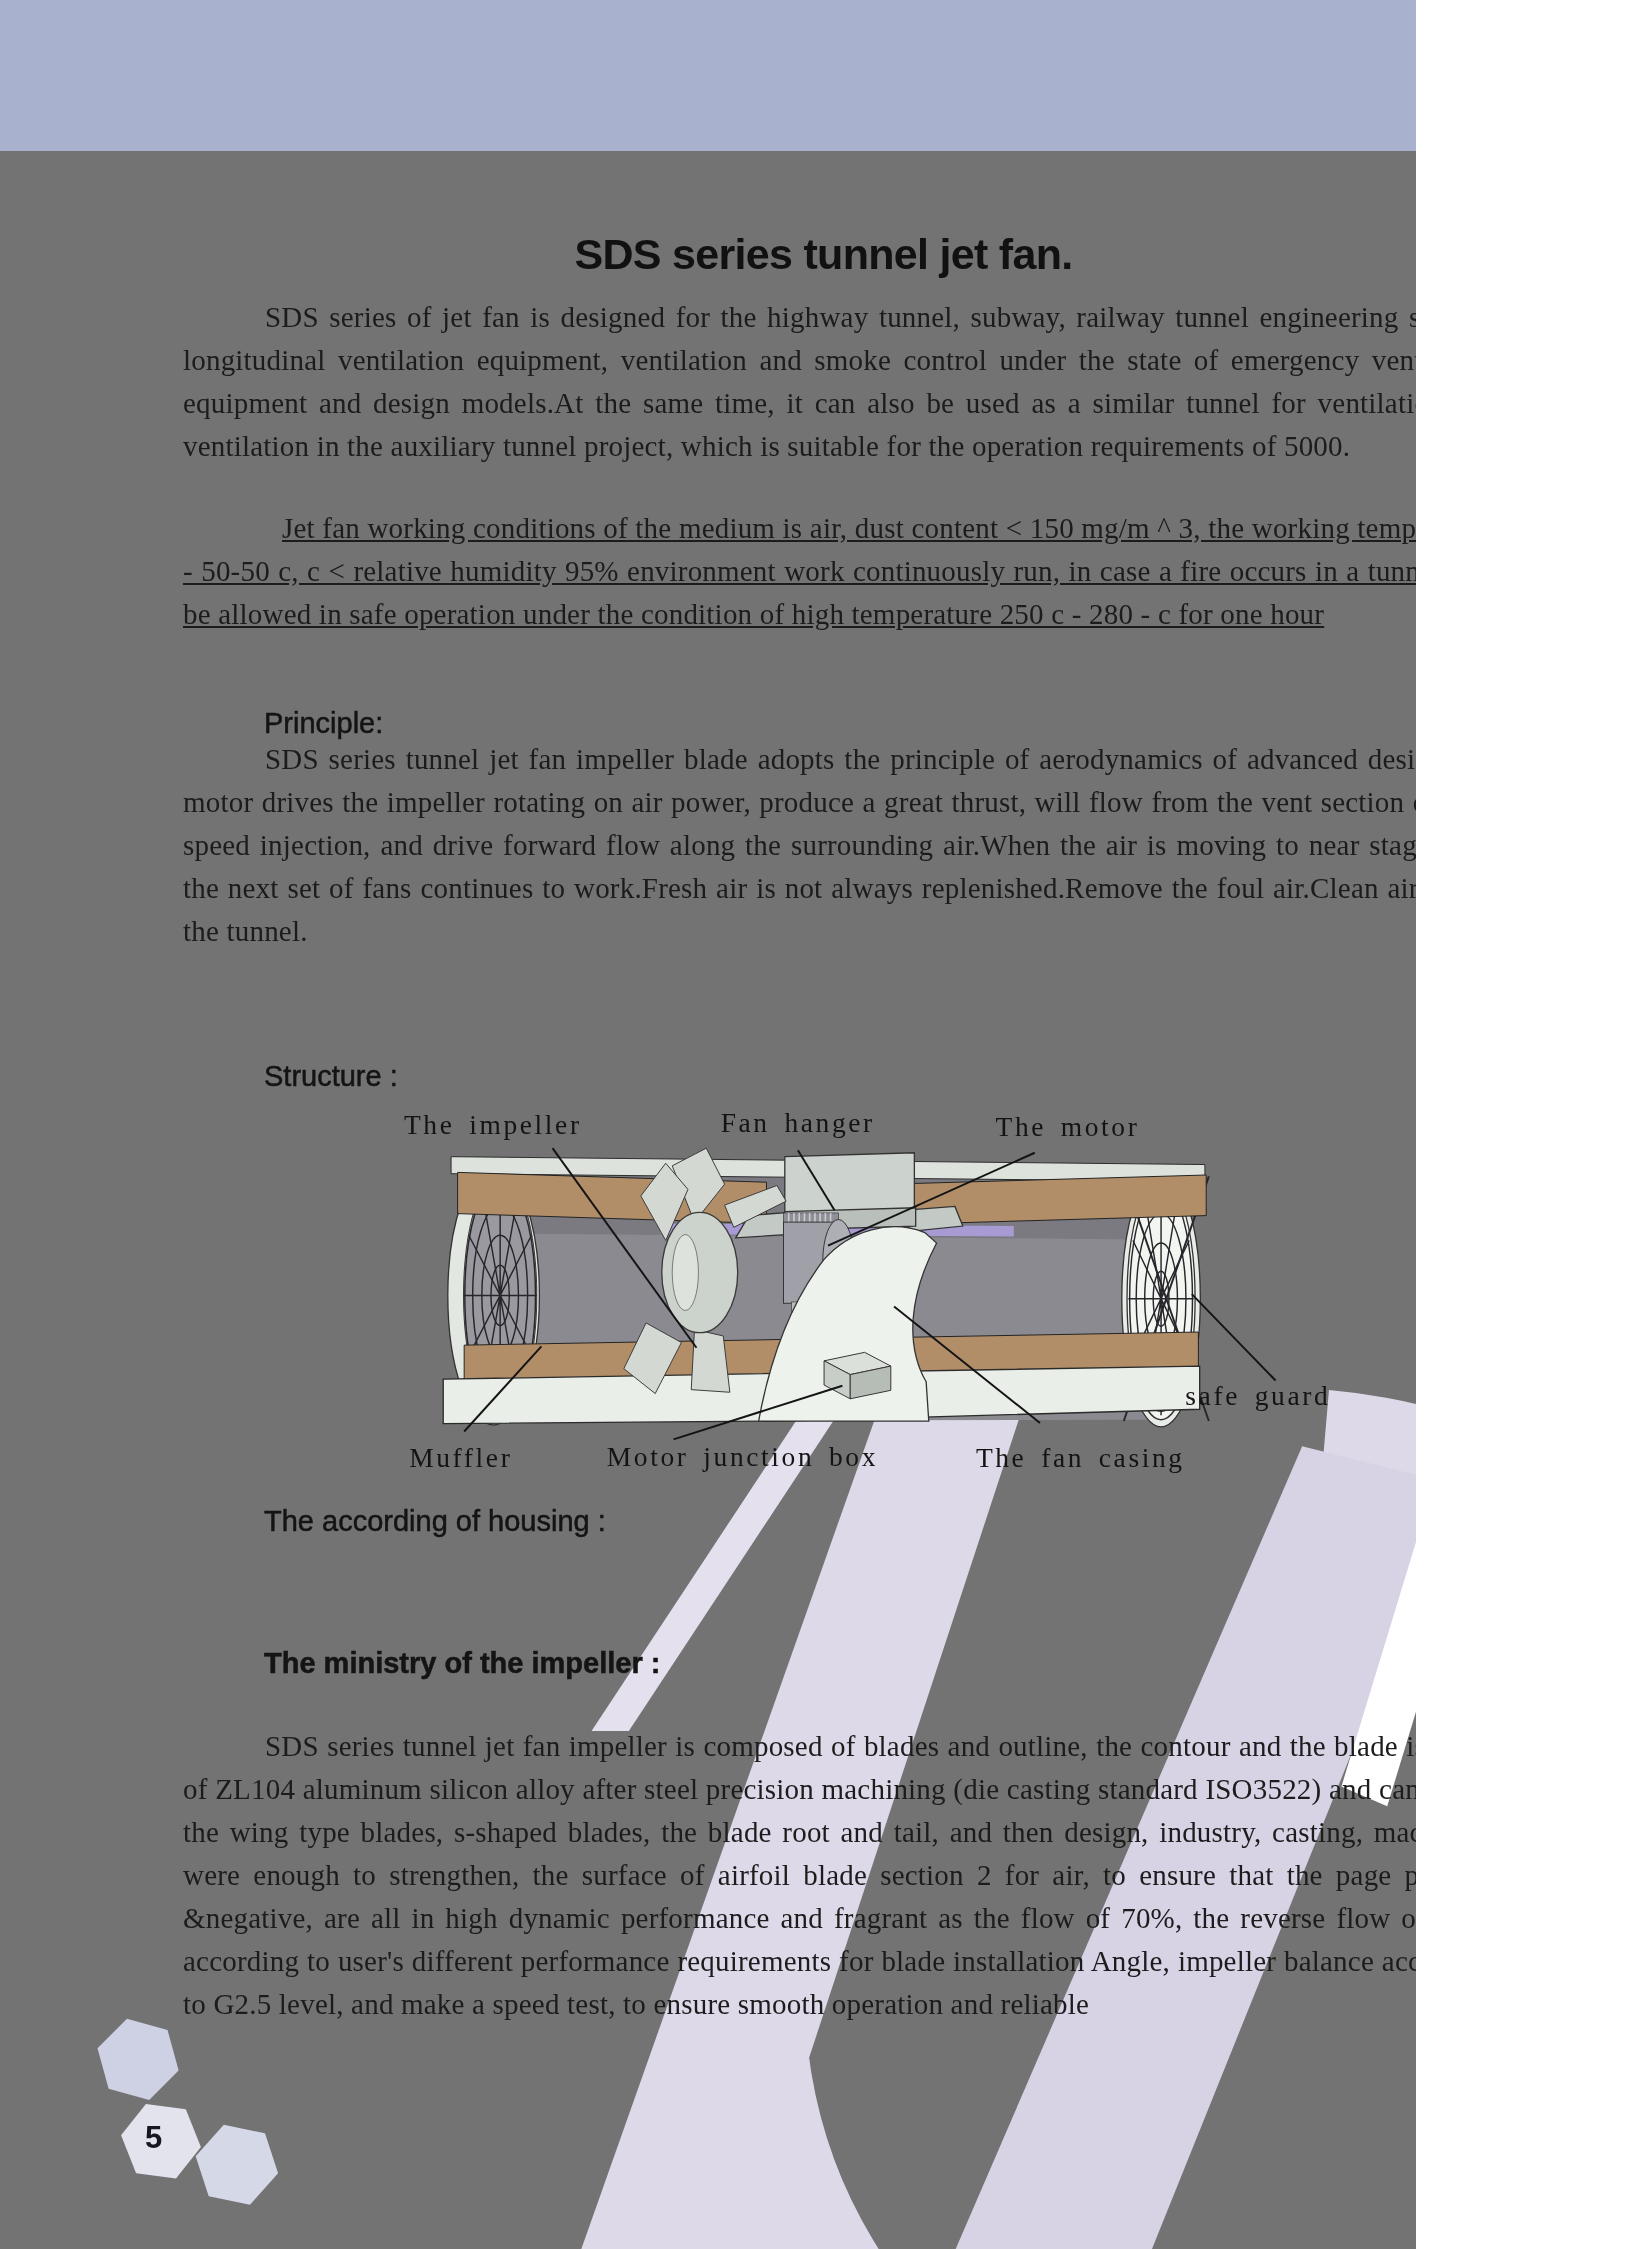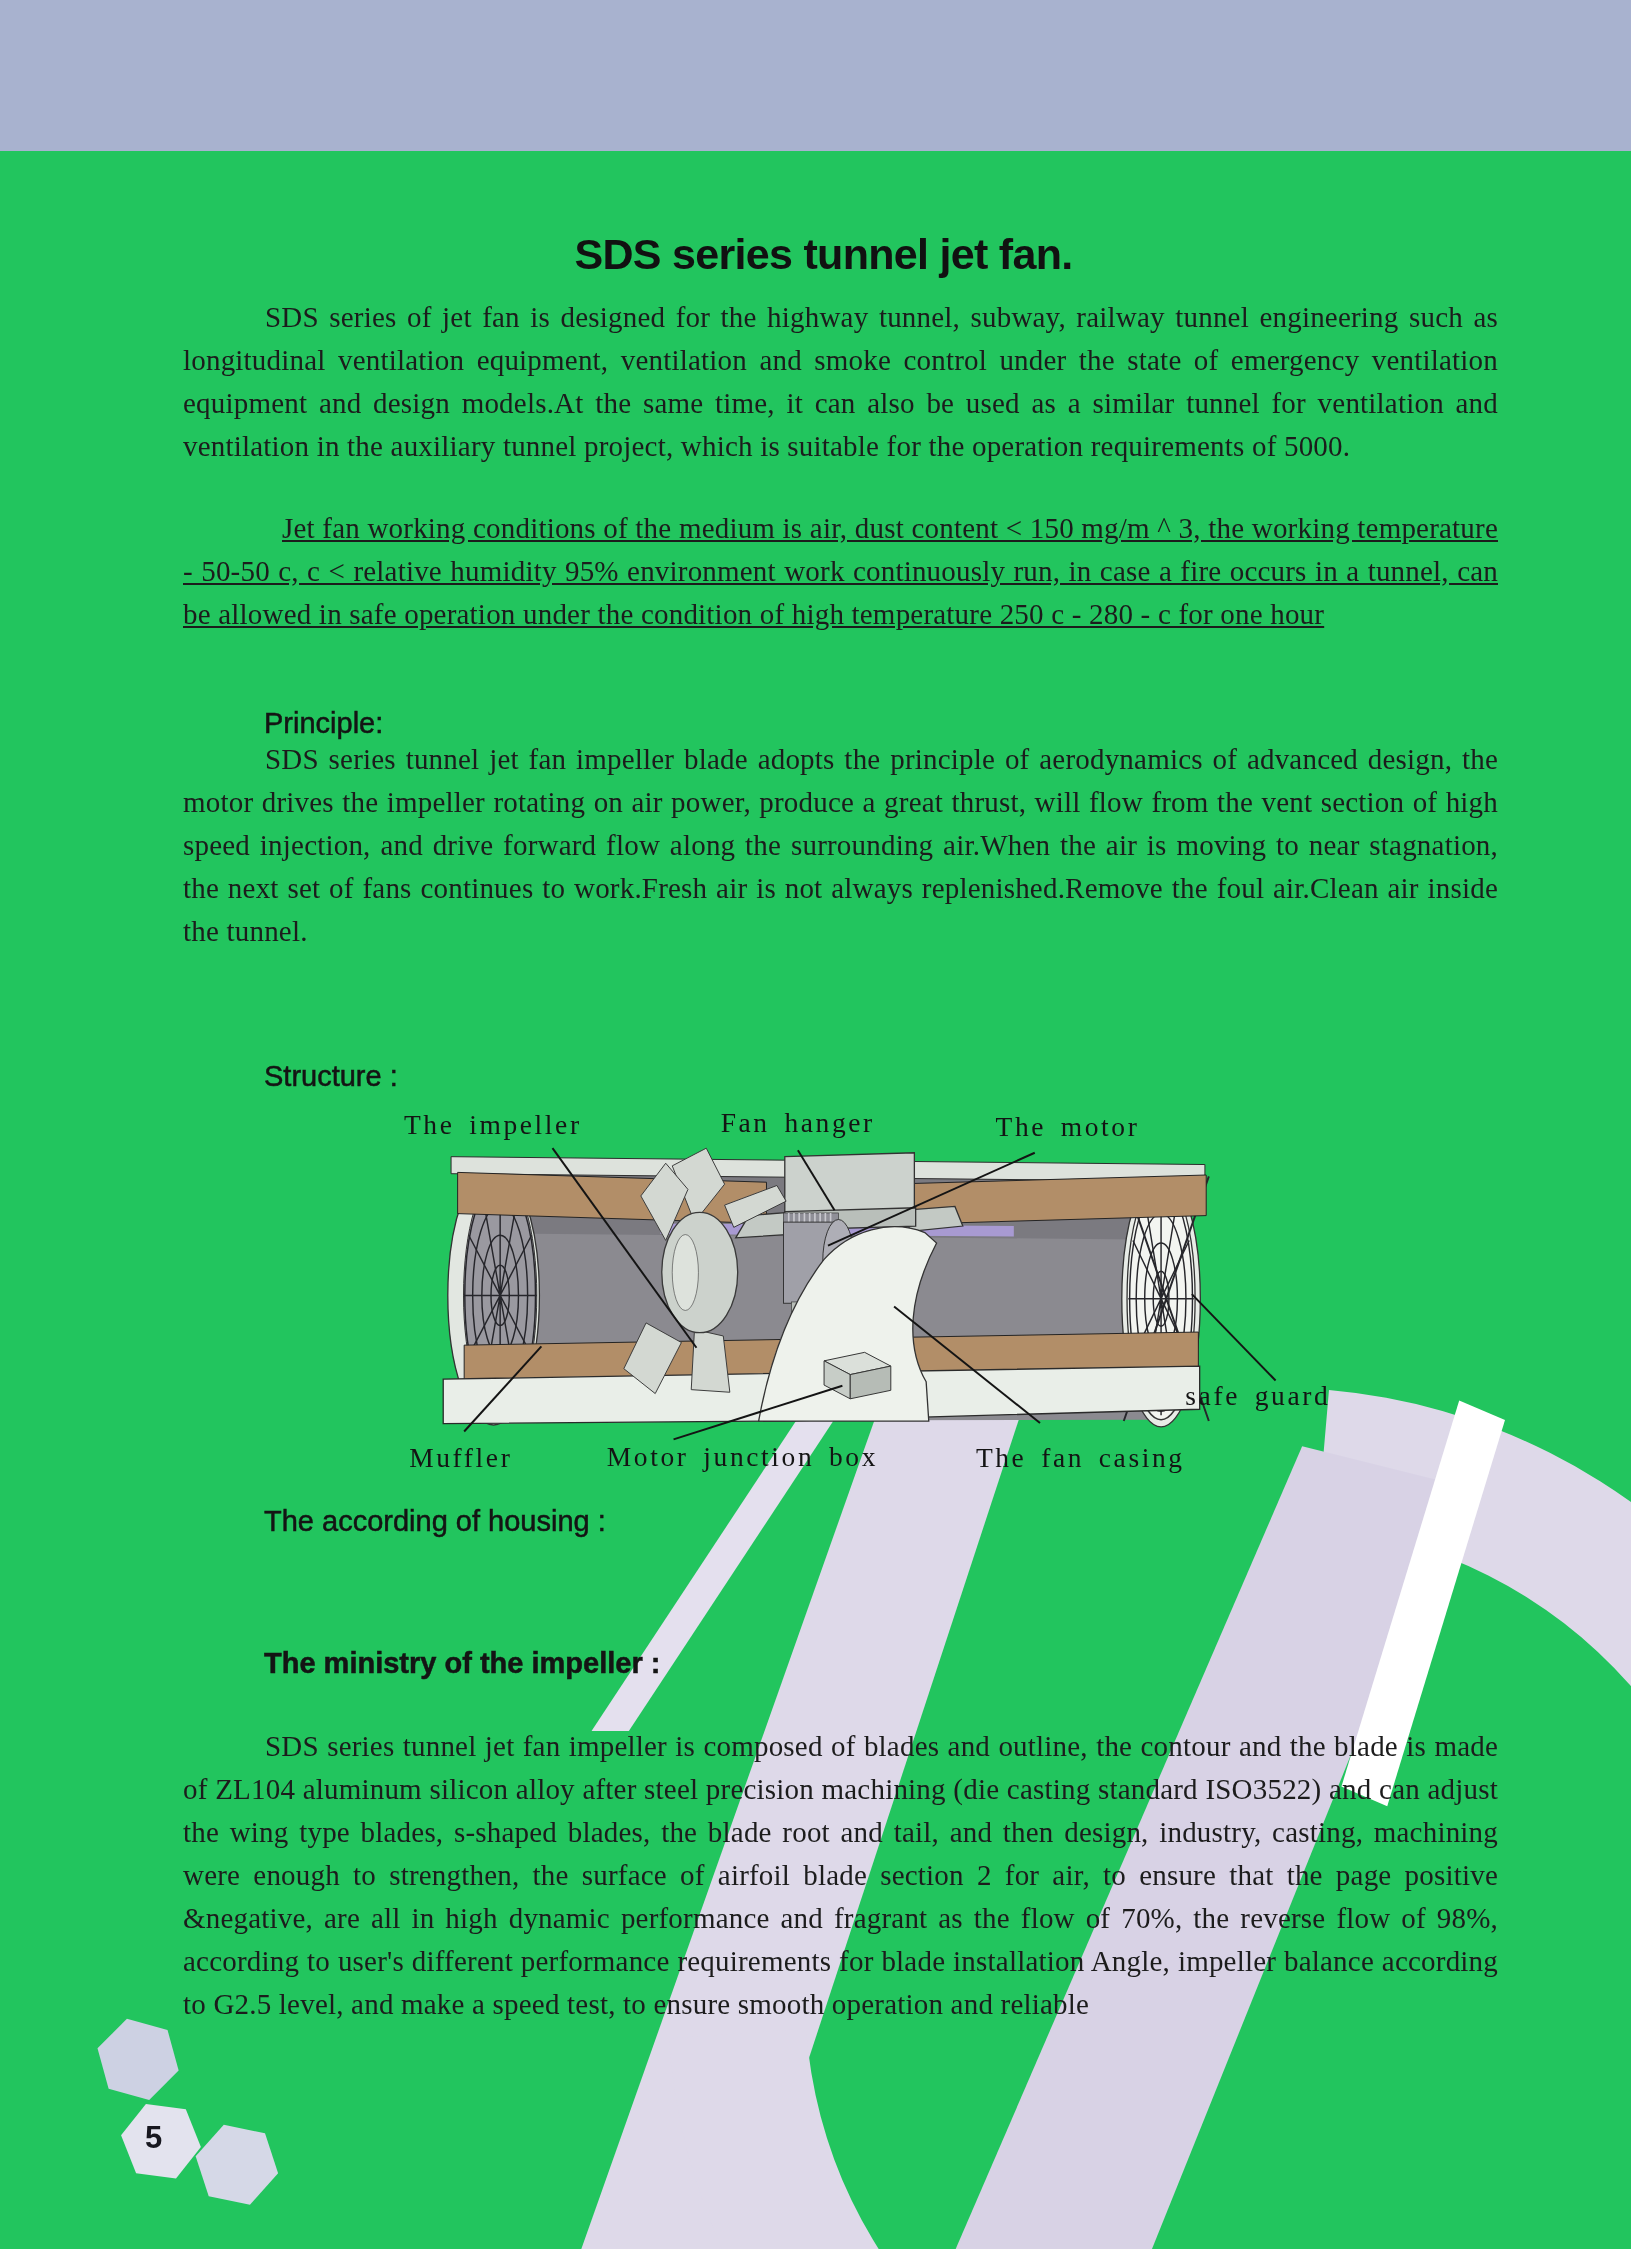--- a/index.html
+++ b/index.html
@@ -1,16 +1,16 @@
 <!DOCTYPE html>
 <html style="font-size:10.5px"><head>
 <meta charset="utf-8">
 <style>
   html,body{margin:0;padding:0;background:#ffffff;}
-  .page{position:relative;width:1631px;height:2250px;background:#22c55e;overflow:hidden;
+  .page{position:relative;width:1416px;height:2250px;background:#737373;overflow:hidden;
         font-family:"Liberation Serif",serif;}
   .header-bar{position:absolute;left:0;top:0;width:1647px;height:151px;background:#a8b2cf;z-index:2;}
   .watermark{position:absolute;left:0;top:0;z-index:0;pointer-events:none;}
   .content{position:absolute;left:0;top:0;width:1647px;height:2250px;z-index:1;}
   .doc-title{position:absolute;top:230px;left:0;width:1647px;text-align:center;
              font-family:"Liberation Sans",sans-serif;font-weight:700;font-size:43px;
              letter-spacing:-0.7px;color:#111;}
   .body-text{position:absolute;left:183px;width:1315px;font-size:29px;line-height:43px;
              text-align:justify;color:#1c1c1c;letter-spacing:0.2px;}
   .indent1{text-indent:82px;}

